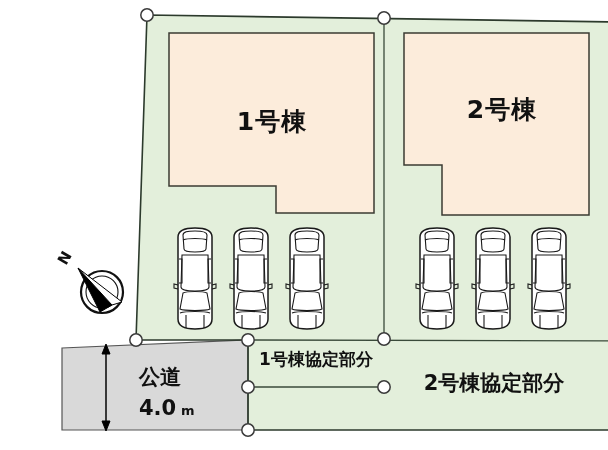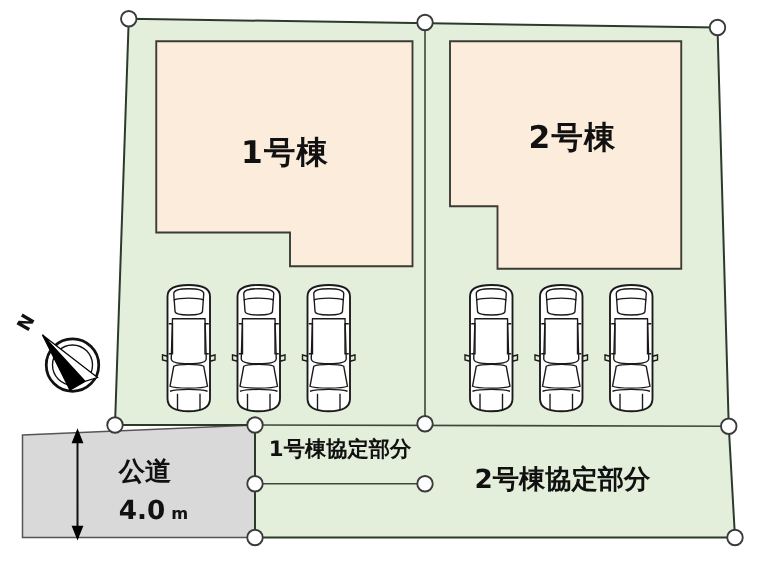--- a/index.html
+++ b/index.html
@@ -11,20 +11,21 @@
     width: 608px;
     height: 450px;
     font-family: "Liberation Sans", "DejaVu Sans", sans-serif;
     overflow: hidden;
   }
   #plan-root {
     position: relative;
     width: 506px;
     height: 450px;
     background: #ffffff;
+    margin-left: 44px;
   }
   svg.plan {
     display: block;
     width: 608px;
     height: 450px;
   }
   .lot-fill     { fill: #e3efdb; }
   .road-fill    { fill: #d9d9d9; }
   .house-fill   { fill: #fcecdb; }
   .outline      { fill: none; stroke: #2c3a2c; stroke-width: 1.6; }

